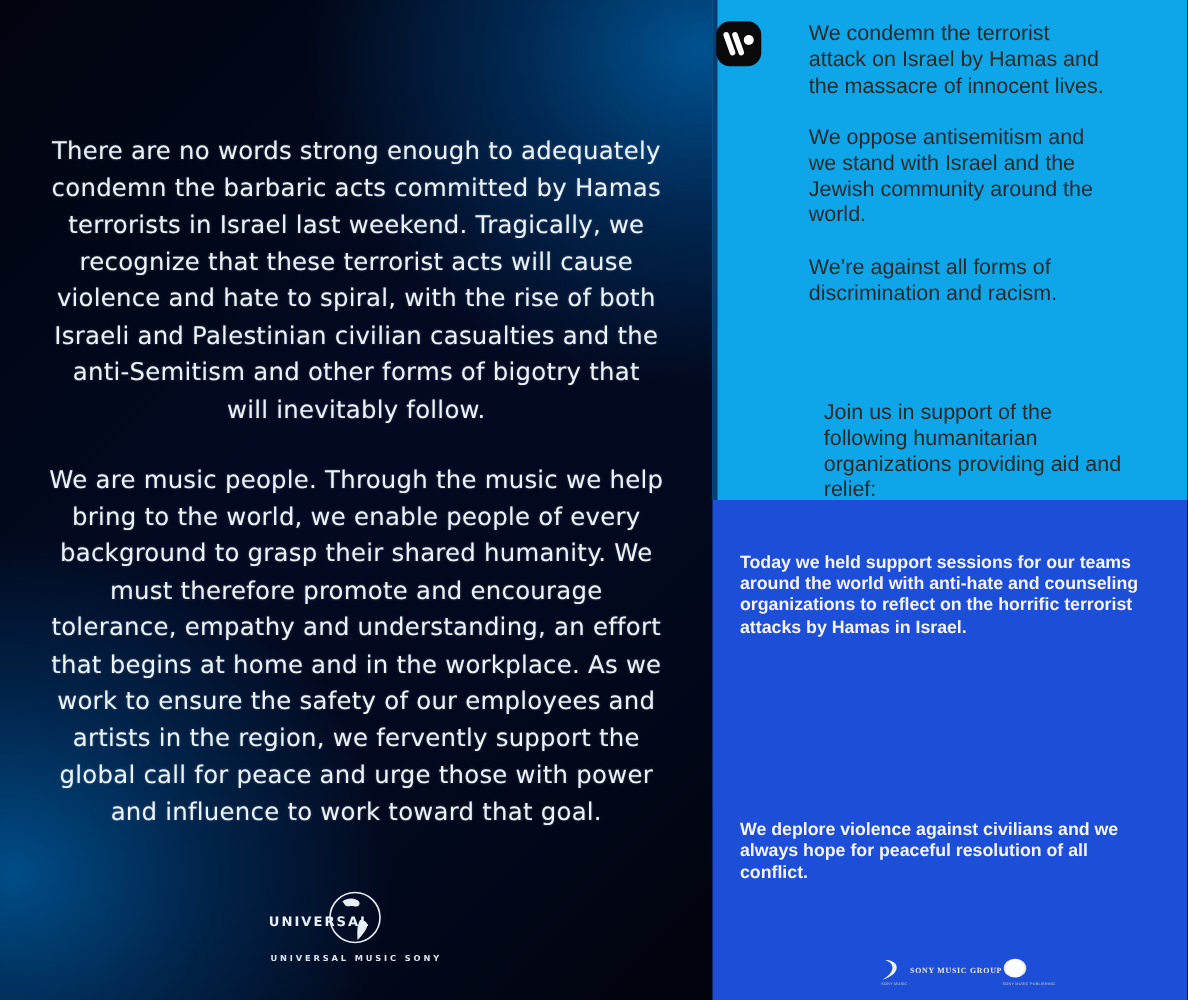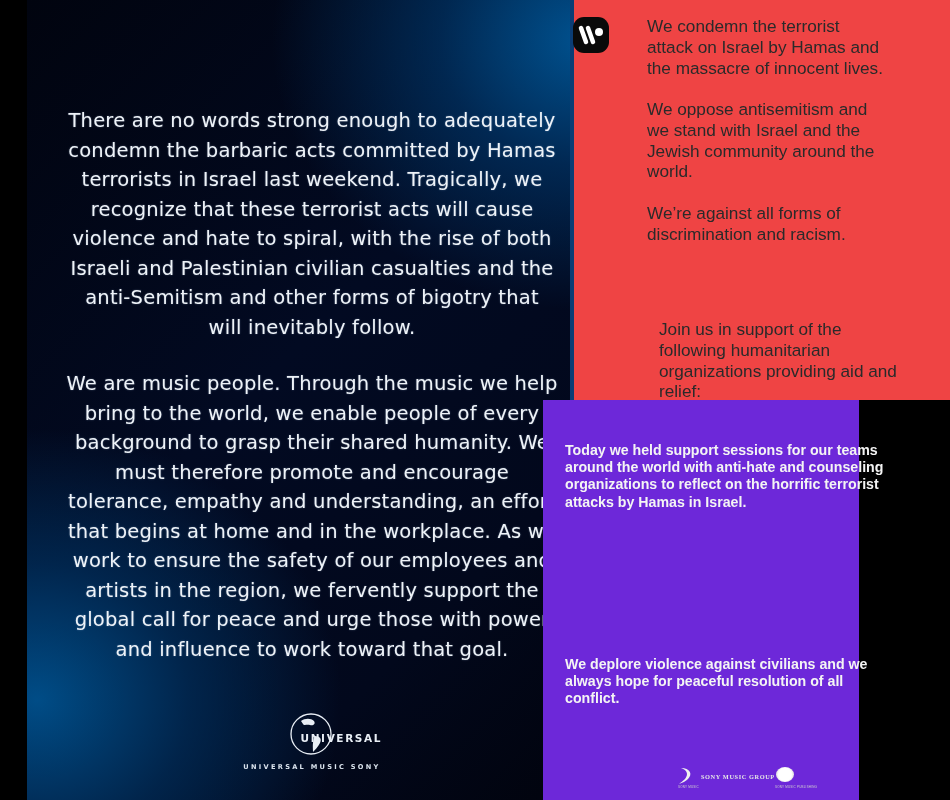--- a/index.html
+++ b/index.html
@@ -5,64 +5,63 @@
   html, body { margin: 0; padding: 0; }
   body { width: 950px; height: 800px; overflow: hidden; background: #000; position: relative; }
 
   
   .umg {
     position: absolute; left: 0; top: 0; width: 570px; height: 800px;
     background:
       radial-gradient(ellipse 420px 360px at 560px 40px, rgba(0,86,150,0.95) 0%, rgba(0,60,115,0.6) 35%, rgba(0,20,50,0) 75%),
       radial-gradient(ellipse 380px 340px at 10px 700px, rgba(0,80,140,0.95) 0%, rgba(0,55,105,0.6) 40%, rgba(0,20,50,0) 80%),
       linear-gradient(135deg, #01040f 0%, #020a22 45%, #02081c 75%, #01030c 100%);
-    margin-left: 27px;
   }
   .umg-text {
     position: absolute; left: 0; width: 570px; text-align: center;
     color: #eef3f8; font-family: "DejaVu Sans", sans-serif;
     font-size: 19.5px; line-height: 29.5px; letter-spacing: 0.2px;
     text-shadow: 0 0 2px rgba(200,220,255,0.35);
     white-space: pre-line;
   }
   .umg-p1 { top: 106px; }
   .umg-p2 { top: 369px; }
   .umg-logo { position: absolute; left: 215px; top: 712px; width: 140px; height: 60px; }
   .umg-wordmark {
-    position: absolute; left: 0; top: 20px; width: 140px; text-align: right;
+    position: absolute; left: 0; top: 20px; width: 140px; text-align: left;
     color: #e8eef5; font-family: "DejaVu Sans", sans-serif; font-weight: bold;
     font-size: 10.5px; letter-spacing: 1.6px;
   }
   .umg-globe { position: absolute; left: 47px; top: 0; width: 44px; height: 44px; }
   .umg-group {
     position: absolute; left: 180px; top: 763px; width: 210px; text-align: center;
     color: #dbe4ee; font-family: "DejaVu Sans", sans-serif; font-weight: bold;
     font-size: 6.6px; letter-spacing: 2.3px;
   }
 
   
-  .wmg { position: absolute; left: 570px; top: 0; width: 380px; height: 400px; background: #ef4444; }
+  .wmg { position: absolute; left: 570px; top: 0; width: 380px; height: 400px; background: #0ea5e9; }
   .wmg-strip { position: absolute; left: 0; top: 0; width: 4px; height: 400px; background: #0b3d75; }
   .wmg-logo {
     position: absolute; left: 3px; top: 17px; width: 36px; height: 36px;
     background: #0a0a0a; border-radius: 11px;
   }
   .wmg-text {
     position: absolute; left: 77px; width: 300px;
     color: #2a2a2a; font-family: "Liberation Sans", sans-serif;
     font-size: 17.2px; line-height: 20.8px; white-space: pre-line;
   }
   .wmg-p1 { top: 16px; }
   .wmg-p2 { top: 99px; }
   .wmg-p3 { top: 203px; }
   .wmg-p4 { top: 266px; }
   .wmg-p5 { top: 307px; }
 
   
-  .sme { position: absolute; left: 543px; top: 400px; width: 316px; height: 400px; background: #6d28d9; }
+  .sme { position: absolute; left: 570px; top: 400px; width: 380px; height: 400px; background: #1d4ed8; }
   .sme-text {
     position: absolute; left: 22px; width: 356px;
     color: #f4f4f4; font-family: "Liberation Sans", sans-serif; font-weight: bold;
     font-size: 14.2px; line-height: 17.2px; white-space: pre-line;
   }
   .sme-p1 { top: 42px; }
   .sme-p2 { top: 132px; }
   .sme-p3 { top: 256px; }
   .sme-p4 { top: 326px; }
   .sme-logos { position: absolute; left: 135px; top: 366px; width: 130px; height: 26px; }

